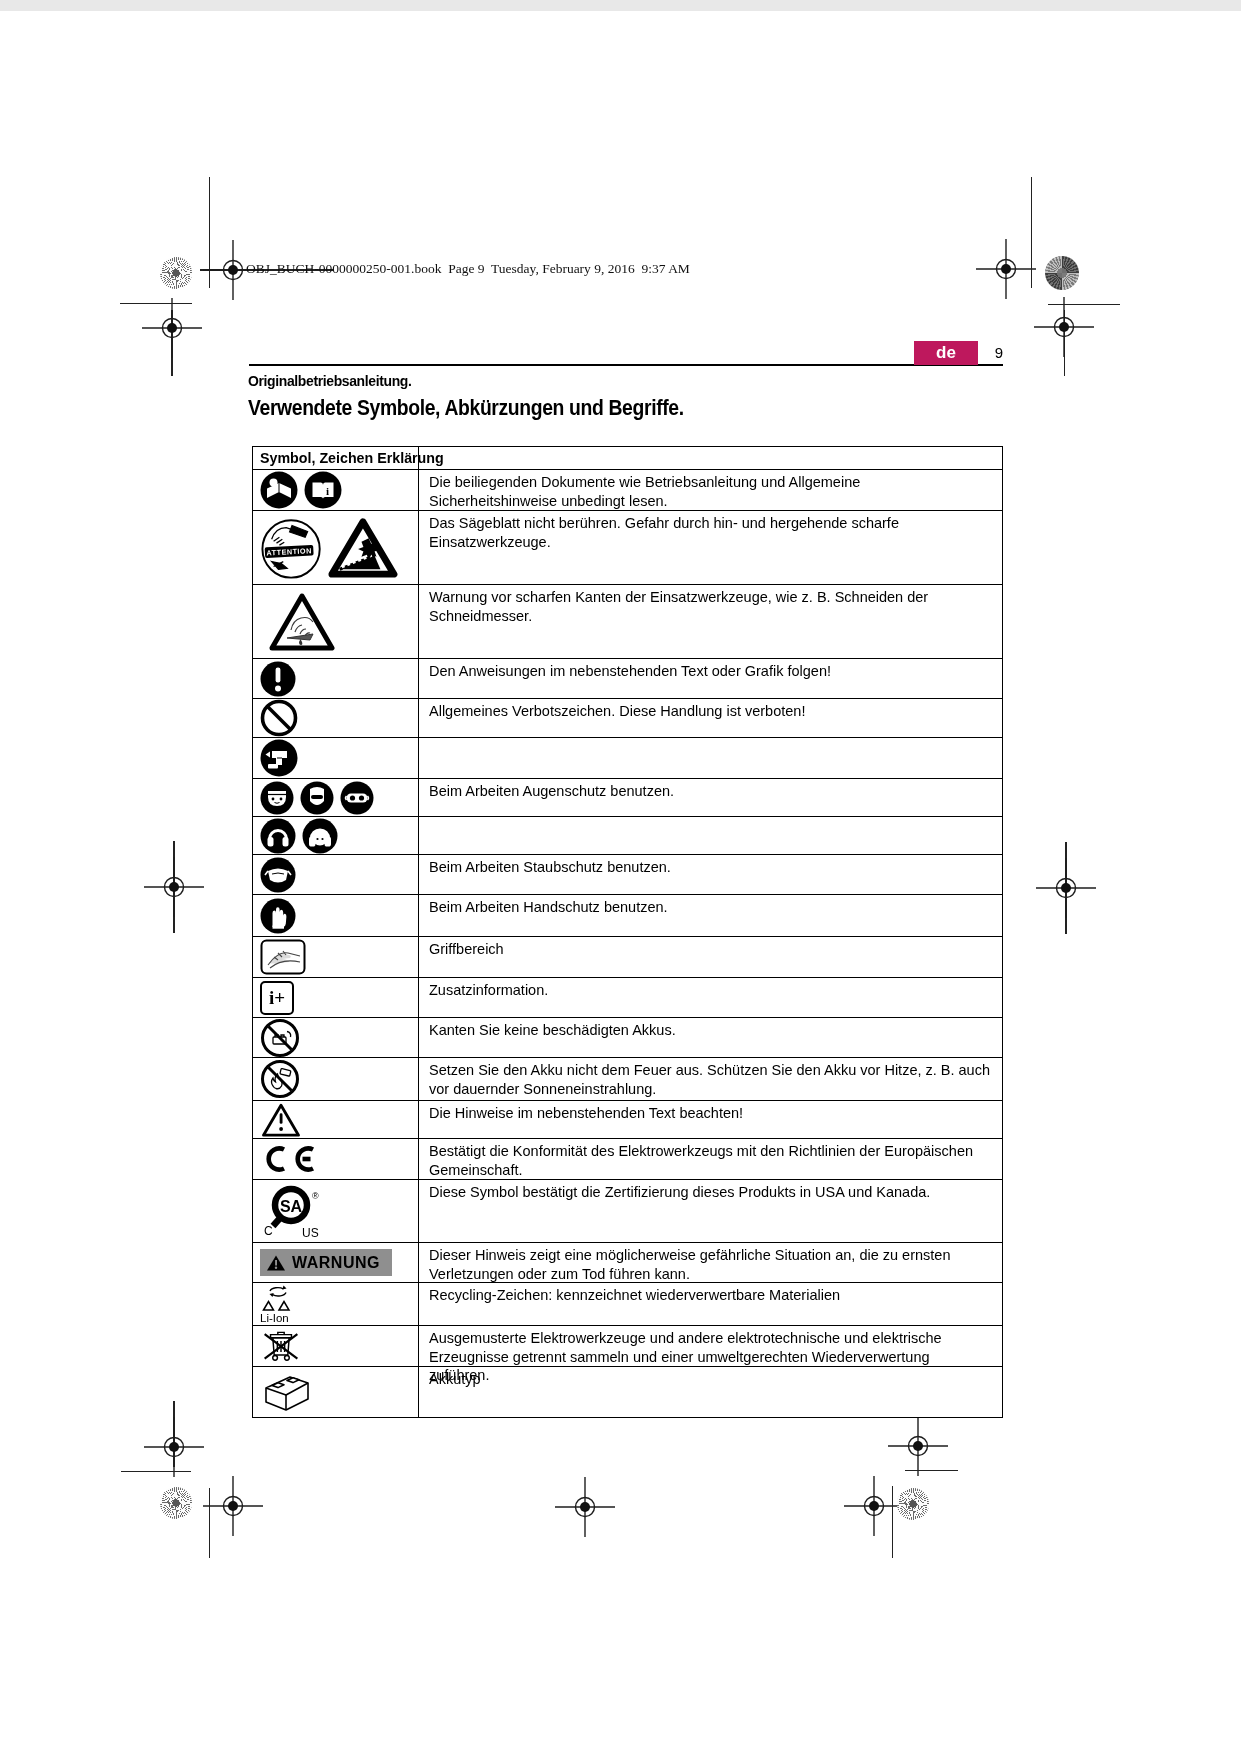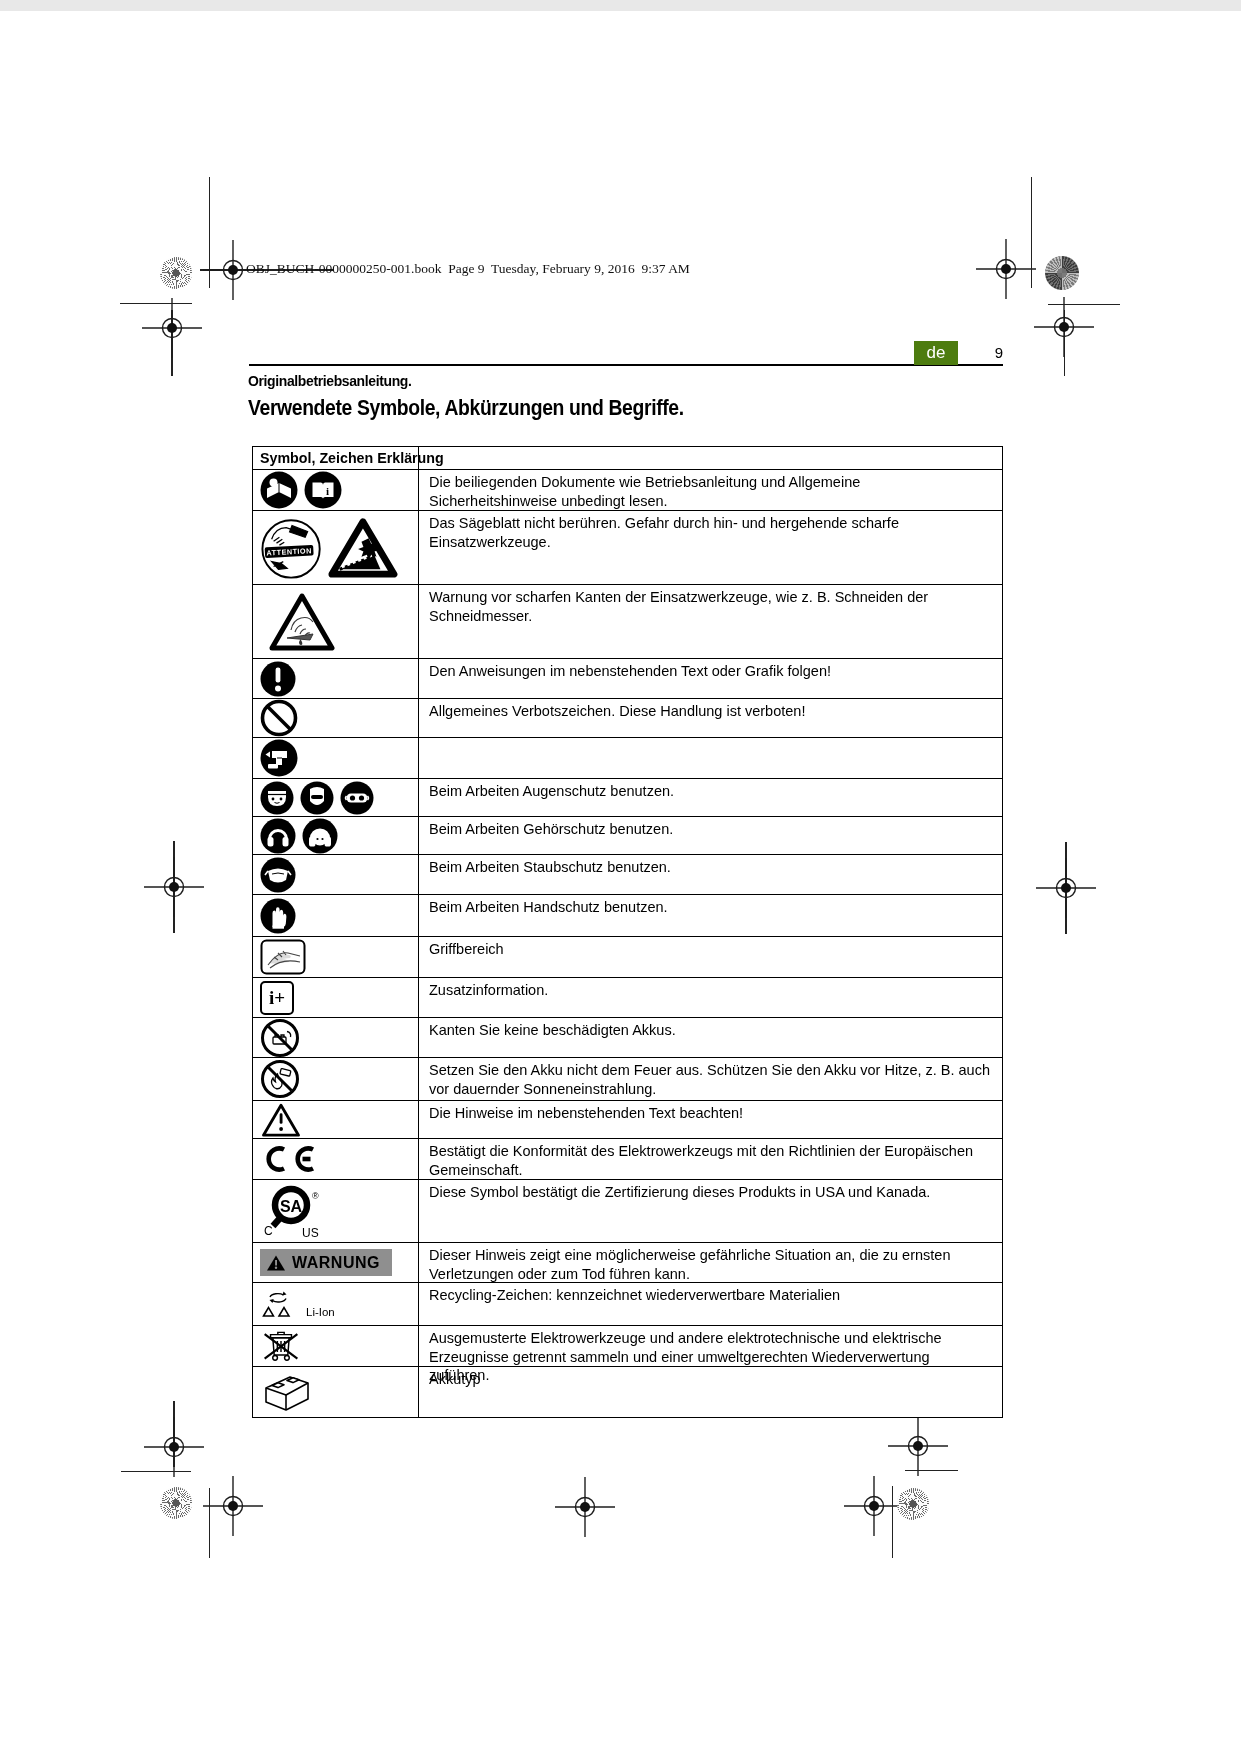--- a/index.html
+++ b/index.html
@@ -17,22 +17,22 @@
                repeating-conic-gradient(#6a6a6a 0deg 2.5deg,#fcfcfc 2.5deg 8deg)}
   .pinwheel{position:absolute;border-radius:50%;
     background:conic-gradient(rgba(40,40,40,.45) 0 90deg,rgba(255,255,255,.25) 90deg 180deg,
                rgba(40,40,40,.45) 180deg 270deg,rgba(255,255,255,.25) 270deg),
                repeating-conic-gradient(#4e4e4e 0deg 6deg,#a8a8a8 6deg 12deg)}
 
   
   .print-header{position:absolute;left:246px;top:250px;font-family:"Liberation Serif",serif;
     font-size:13.5px;white-space:pre;color:#111;z-index:2}
   .header-rule{position:absolute;left:249px;top:353px;width:754px;height:1.6px;background:#000}
-  .lang-badge{position:absolute;left:914px;top:330px;width:44px;height:24px;background:#4d7c0f;
-    color:#fff;font-weight:normal;font-size:17px;display:flex;align-items:center;justify-content:center}
+  .lang-badge{position:absolute;left:914px;top:330px;width:64px;height:24px;background:#be185d;
+    color:#fff;font-weight:bold;font-size:17px;display:flex;align-items:center;justify-content:center}
   .page-number{position:absolute;left:973px;top:333px;width:30px;text-align:right;font-size:15px}
   .subtitle{position:absolute;left:248px;top:361px;font-size:15.5px;font-weight:bold;
     letter-spacing:-.4px;transform:scaleX(.9);transform-origin:left}
   .doc-title{position:absolute;left:248px;top:385px;font-size:21.5px;font-weight:bold;
     letter-spacing:-.4px;transform:scaleX(.9);transform-origin:left}
 
   
   .symbol-table{position:absolute;left:252px;top:435px;width:751px;border:1.6px solid #000;
     box-sizing:border-box;background:#fff}
   .trow{display:flex;border-bottom:1.2px solid #000;box-sizing:border-box}
@@ -43,21 +43,21 @@
   .thead-row{height:23px}
   .thead-row .c-sym{font-weight:bold;font-size:15px;white-space:nowrap;overflow:visible;
     align-items:center;padding-top:0;position:relative}
   .thead-row .c-sym span{position:relative;z-index:2;transform:scaleX(.95);transform-origin:left}
 
   .info-box{width:34px;height:34px;border:2px solid #000;border-radius:5px;box-sizing:border-box;
     display:flex;align-items:center;justify-content:center;
     font-family:"Liberation Serif",serif;font-weight:bold;font-size:19px}
   .warn-badge{background:#8f8f8f;height:27px;display:flex;align-items:center;gap:6px;
     padding:0 12px 0 6px;font-weight:bold;font-size:16px;letter-spacing:.5px}
-  .liion-wrap{display:flex;flex-direction:row;align-items:flex-end;line-height:1}
+  .liion-wrap{display:flex;flex-direction:column;align-items:flex-start;line-height:1}
   .liion-label{font-size:11.5px;margin-top:1px}
   .csa-wrap{position:relative}
 </style>
 </head>
 <body>
 
 <div class="page">
 
   <div>
 
@@ -300,21 +300,20 @@
         <svg width="36" height="36" viewBox="0 0 36 36">
           <circle cx="18" cy="18" r="17.5" fill="#000"></circle>
           <circle cx="18" cy="20" r="7.5" fill="#fff"></circle>
           <path d="M9.5 20.5 a8.5 8.5 0 0 1 17 0" fill="none" stroke="#fff" stroke-width="3.2"></path>
           <rect x="7" y="18.5" width="6.5" height="10" rx="2.6" fill="#fff"></rect>
           <rect x="22.5" y="18.5" width="6.5" height="10" rx="2.6" fill="#fff"></rect>
           <circle cx="15.5" cy="21" r="1.1" fill="#000"></circle>
             <circle cx="20.5" cy="21" r="1.1" fill="#000"></circle>
         </svg>
       </div>
-      <div class="c-txt">Beim Arbeiten Gehörschutz benutzen.</div>
     </div>
 
     <div class="trow" style="height:40px">
       <div class="c-sym">
         <svg width="36" height="36" viewBox="0 0 36 36">
           <circle cx="18" cy="18" r="17.5" fill="#000"></circle>
           <path d="M8 14 q10 -5 20 0 l-2 9 q-8 5 -16 0 z" fill="#fff"></path>
           <path d="M8 14 l-3 4 M28 14 l3 4" stroke="#fff" stroke-width="1.6"></path>
           <path d="M12 17 q6 -2 12 0" stroke="#000" fill="none" stroke-width="1"></path>
         </svg>

